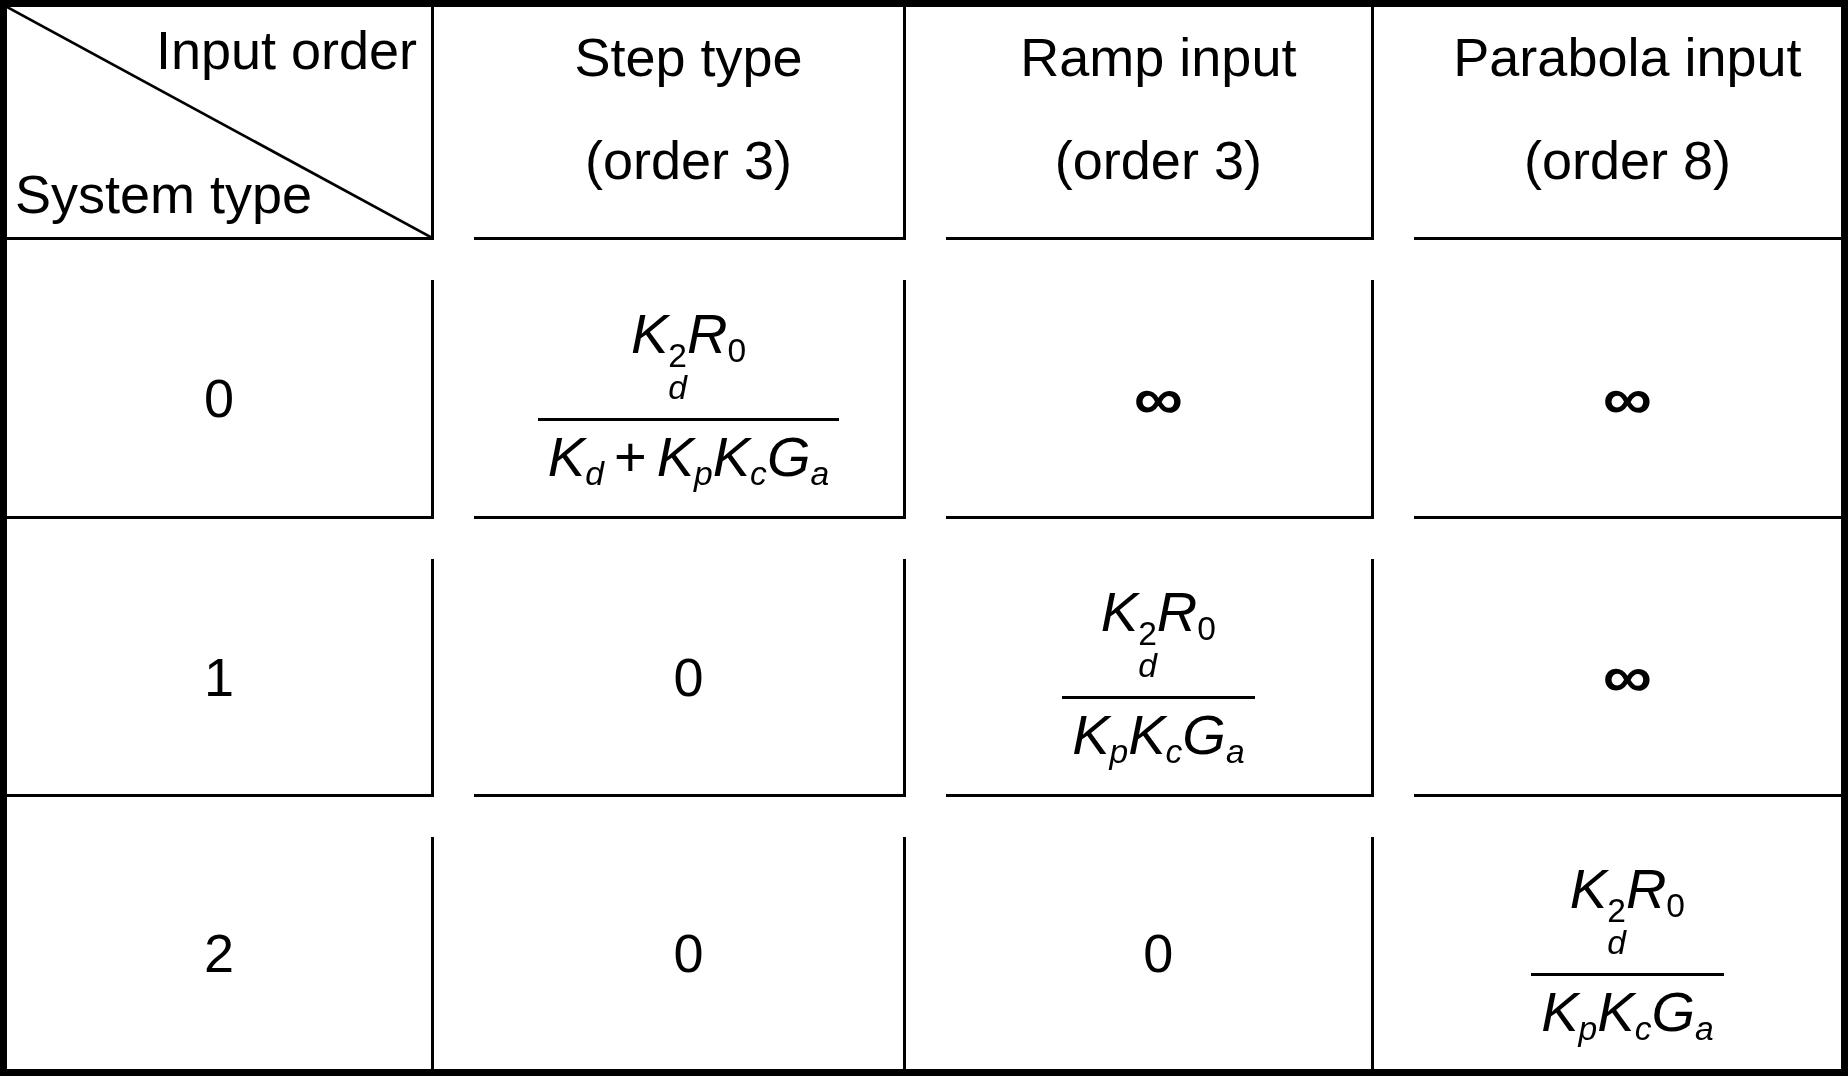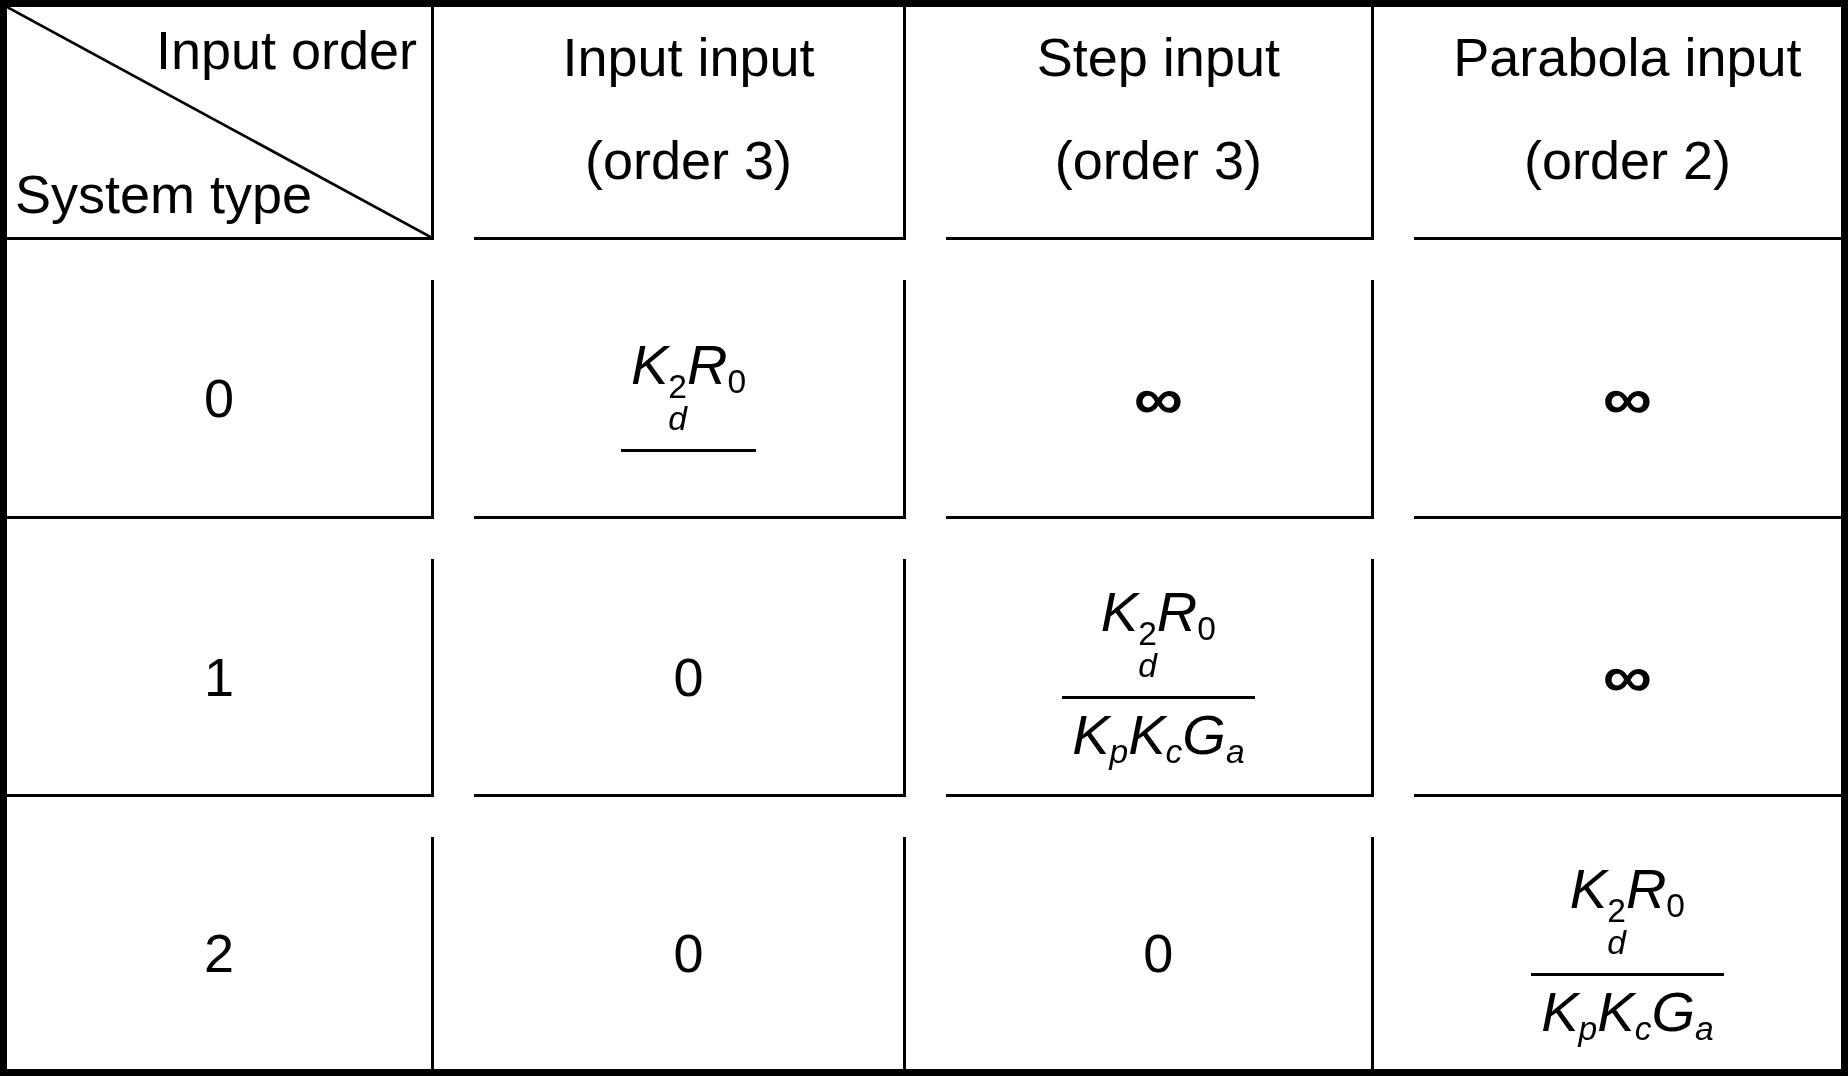--- a/index.html
+++ b/index.html
@@ -65,40 +65,41 @@
 
   <div class="cell corner">
     <svg viewBox="0 0 457 263" preserveAspectRatio="none">
       <line x1="0" y1="0" x2="457" y2="263" stroke="#000" stroke-width="3"></line>
     </svg>
     <div class="corner-top">Input order</div>
     <div class="corner-bottom">System type</div>
   </div>
 
   <div class="cell colhead">
-    <div class="title">Input input</div>
+    <div class="title">Step type</div>
     <div class="subtitle">(order 3)</div>
   </div>
   <div class="cell colhead">
-    <div class="title">Step input</div>
+    <div class="title">Ramp input</div>
     <div class="subtitle">(order 3)</div>
   </div>
   <div class="cell colhead lastcol">
     <div class="title">Parabola input</div>
-    <div class="subtitle">(order 2)</div>
+    <div class="subtitle">(order 8)</div>
   </div>
 
   <div class="cell rowlabel">0</div>
   <div class="cell datacell">
       <span class="frac">
         <span class="fnum"><span class="tok">K<span class="ss">
               <span class="dg">2</span>
               <span>d</span>
             </span></span><span class="tok">R<span class="sb dg">0</span></span></span>
         <span class="fbar"></span>
+        <span class="fden"><span class="tok">K<span class="sb">d</span></span><span class="op">+</span><span class="tok">K<span class="sb">p</span></span><span class="tok">K<span class="sb">c</span></span><span class="tok">G<span class="sb">a</span></span></span>
       </span>
     </div>
   <div class="cell datacell">
       <span class="val-infinity">∞</span>
     </div>
   <div class="cell datacell lastcol">
       <span class="val-infinity">∞</span>
     </div>
 
   <div class="cell rowlabel">1</div>

